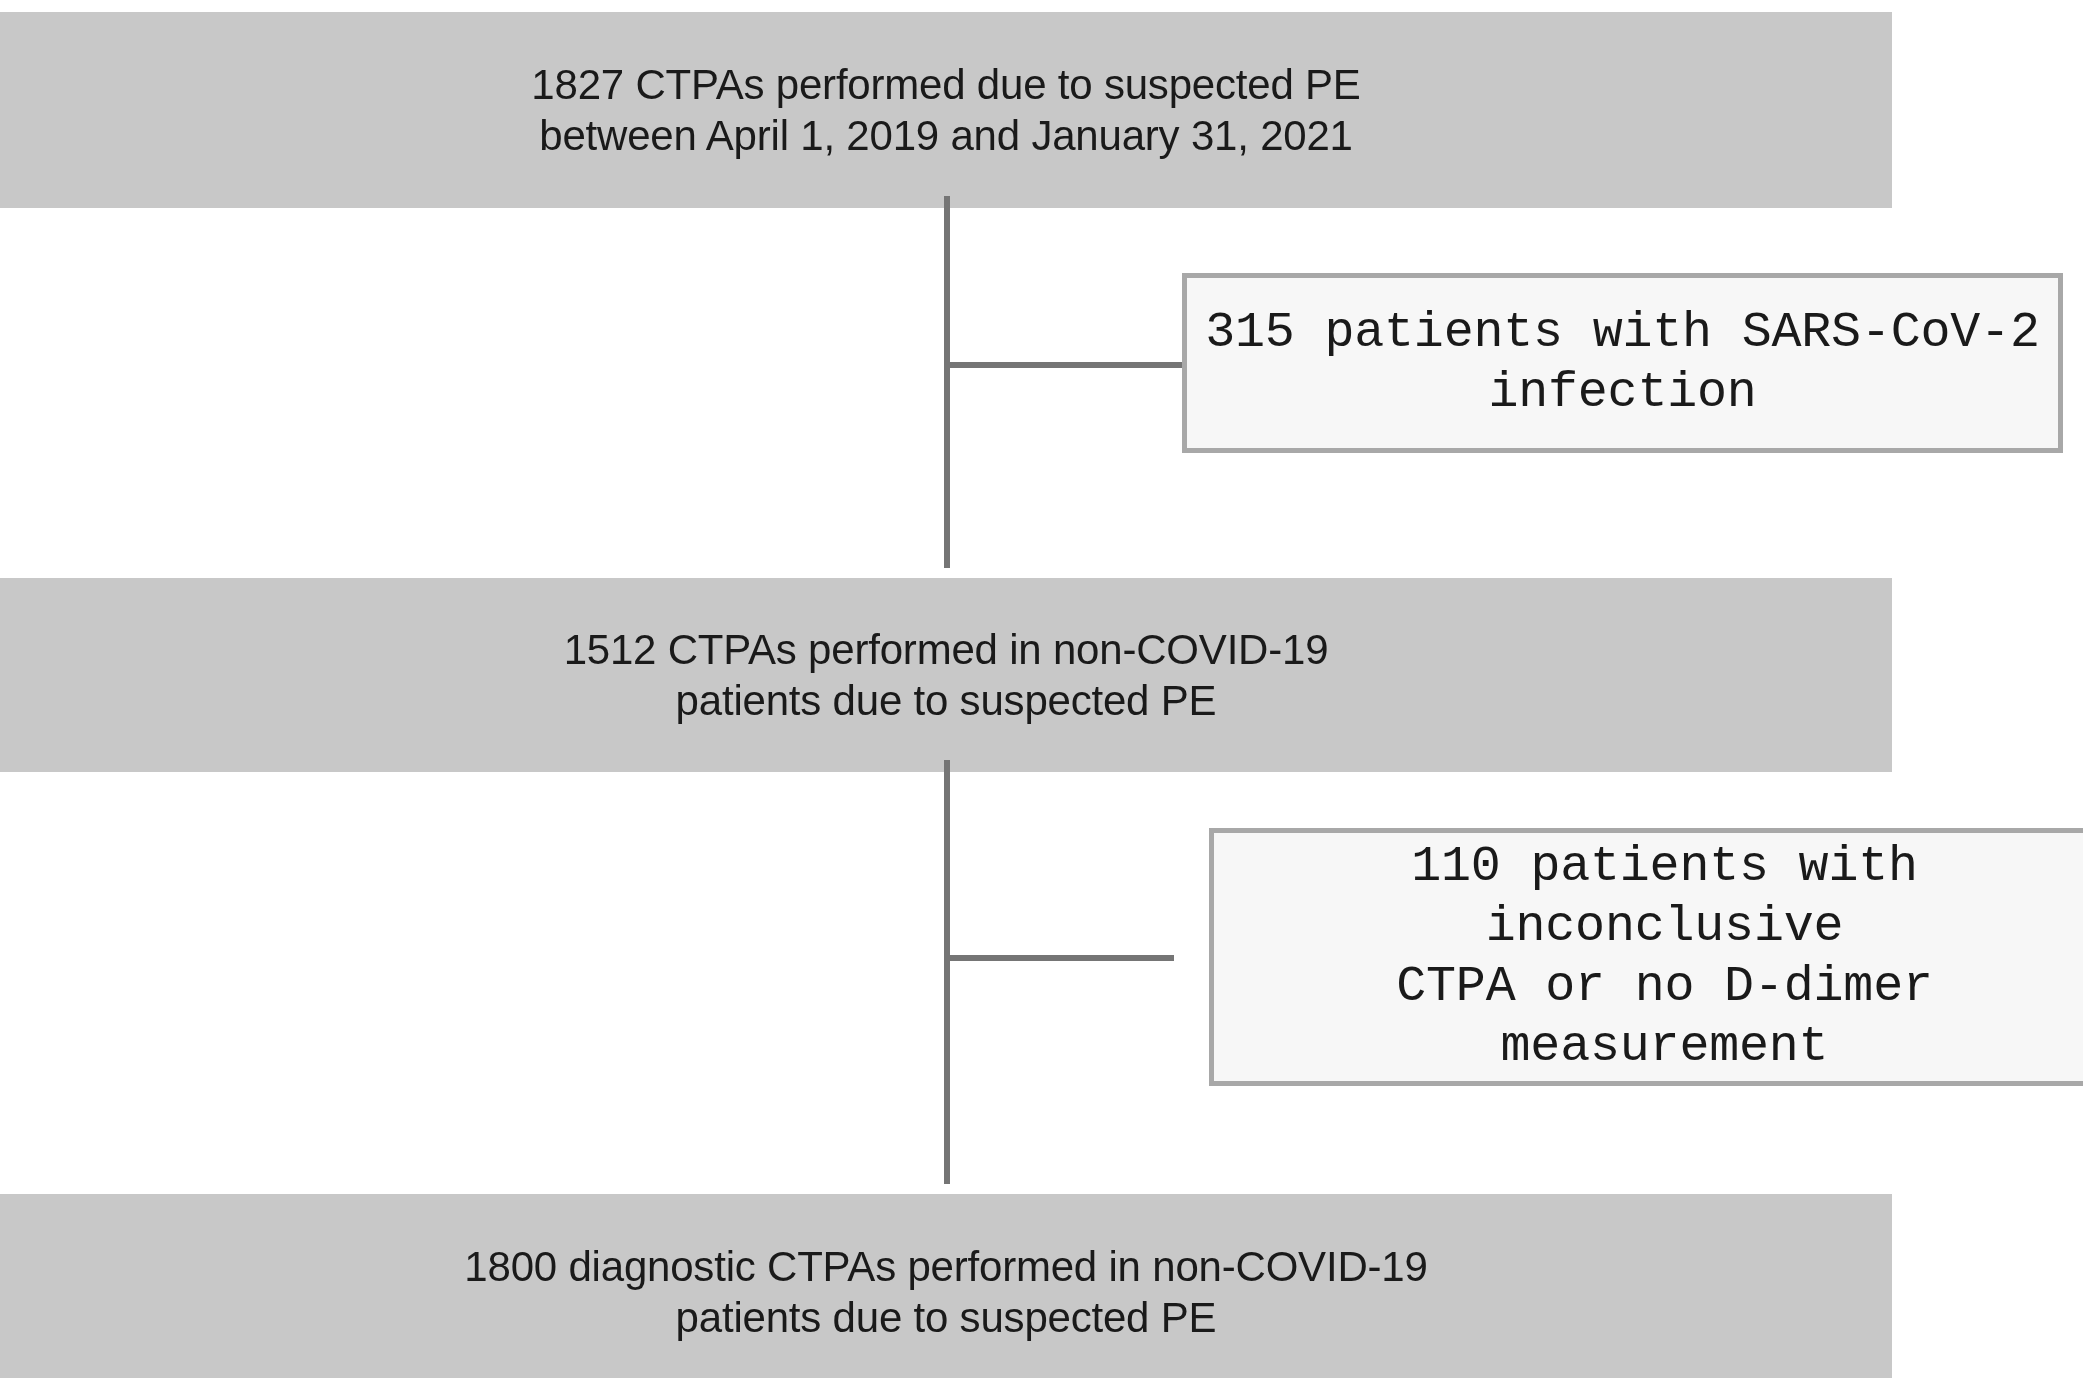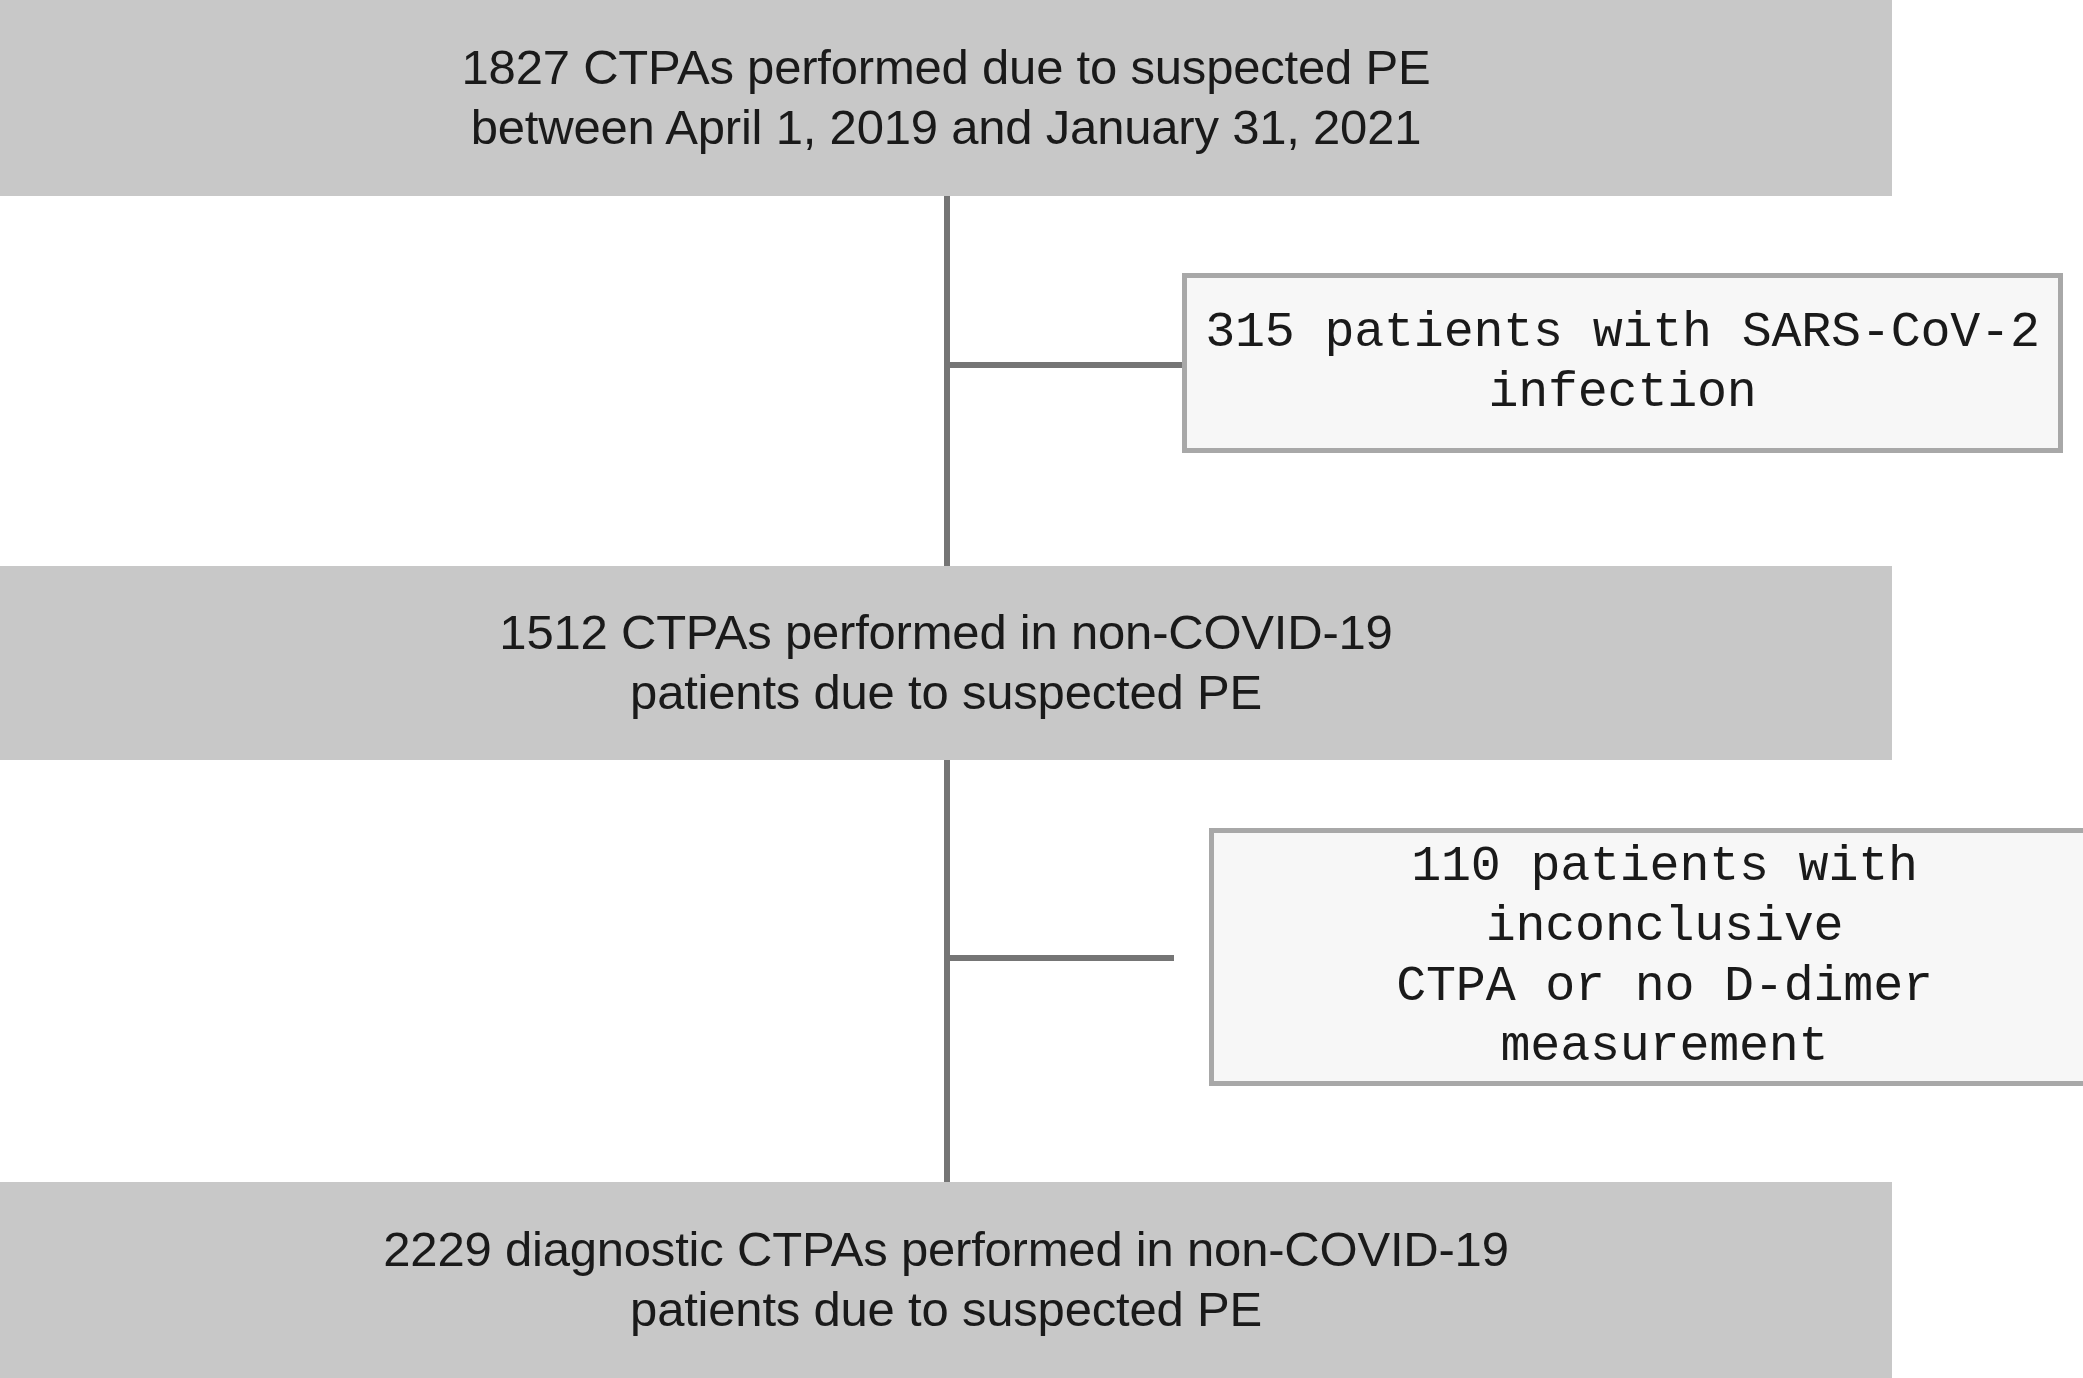--- a/index.html
+++ b/index.html
@@ -25,23 +25,24 @@
     left: 0;
     width: 1892px;
     background: #c8c8c8;
     border: none;
     box-sizing: border-box;
     display: flex;
     align-items: center;
     justify-content: center;
     text-align: center;
     color: #1a1a1a;
-    font-size: 49px;
+    font-size: 42px;
     line-height: 1.22;
     letter-spacing: -0.2px;
+    margin-top: 12px;
   }
   .node-primary .node-text {
     display: block;
     width: 100%;
     padding: 0 24px;
     box-sizing: border-box;
     white-space: pre-line;
   }
 
   #node-box-1 { top: 0px;    height: 196px; }
@@ -128,17 +129,17 @@
   <div class="connector-v" id="connector-v-2"></div>
   <div class="connector-h" id="connector-h-2"></div>
 
   <div class="node-exclusion" id="node-exclusion-2">
     <span class="node-text">110 patients with inconclusive
 CTPA or no D-dimer
 measurement</span>
   </div>
 
   <div class="node-primary" id="node-box-3">
-    <span class="node-text">2229 diagnostic CTPAs performed in non-COVID-19
+    <span class="node-text">1800 diagnostic CTPAs performed in non-COVID-19
 patients due to suspected PE</span>
   </div>
 
 </div>
 
 </body></html>

